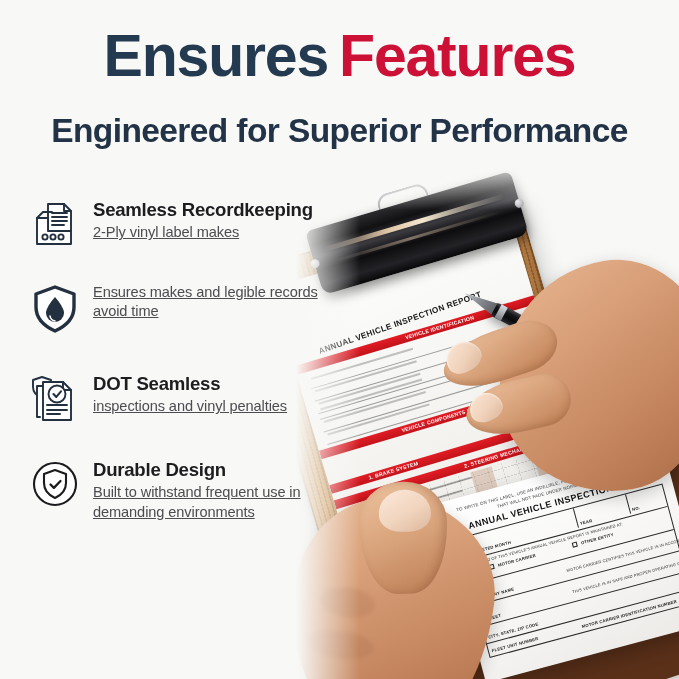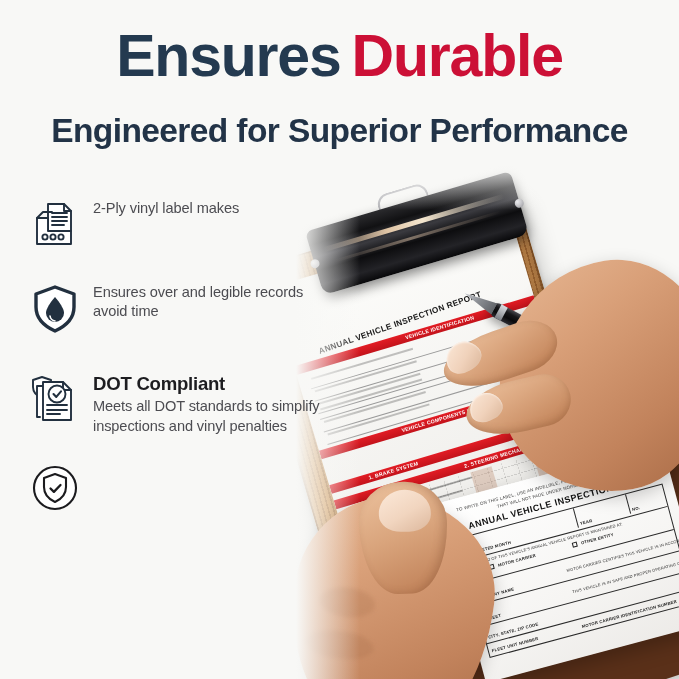--- a/index.html
+++ b/index.html
@@ -90,21 +90,21 @@
     line-height: 1.15;
     margin-bottom: 3px;
     white-space: nowrap;
   }
   .feature-desc {
     font-size: 14.6px;
     color: #4c4c51;
     line-height: 1.32;
     letter-spacing: -0.1px;
   }
-  .feature-desc .l { display: block; white-space: nowrap; }
+  .feature-desc .l { display: block; white-space: nowrap; text-decoration: underline; }
 
   
   .feature.f1 { margin-bottom: 22px; }
   .feature.f2 { margin-bottom: 28px; }
   .feature.f3 { margin-bottom: 24px; }
 
   
   .photo {
     position: absolute;
     left: 282px;
@@ -661,21 +661,21 @@
         <div class="knuckle" style="left:16px;top:140px;width:70px;height:28px"></div>
       </div>
 
       <div class="photo-fade-l"></div>
       <div class="photo-fade-t"></div>
     </div>
   </div>
 
   <div class="headline-wrap">
     <div class="headline">
-      <span class="hl-a">Ensures</span><span class="hl-space"></span><span class="hl-b">Durable</span>
+      <span class="hl-a">Ensures</span><span class="hl-space"></span><span class="hl-b">Features</span>
     </div>
   </div>
 
   <div class="subhead">Engineered for Superior Performance</div>
 
   <div class="features">
 
     <div class="feature f1">
       <div class="feature-icon">
         <svg width="52" height="52" viewBox="0 0 52 52" fill="none" stroke="#22303f" stroke-width="1.9" stroke-linejoin="round" stroke-linecap="round">
@@ -683,69 +683,74 @@
           <path d="M35 6 v7 h7"></path>
           <path d="M23 15 h15 M23 19 h15 M23 23 h15 M23 27 h12"></path>
           <path d="M8 20 h11 v13 h23 v13 H8 Z" fill="#ffffff"></path>
           <path d="M8 20 l6 -6 h9" fill="none"></path>
           <circle cx="16" cy="39" r="2.6"></circle>
           <circle cx="24" cy="39" r="2.6"></circle>
           <circle cx="32" cy="39" r="2.6"></circle>
         </svg>
       </div>
       <div class="feature-text">
+        <div class="feature-title">Seamless Recordkeeping</div>
         <div class="feature-desc">
           <span class="l">2-Ply vinyl label makes</span>
         </div>
       </div>
     </div>
 
     <div class="feature f2">
       <div class="feature-icon">
         <svg width="52" height="52" viewBox="0 0 52 52" fill="none">
           <path d="M26 5 L45 12 v13 c0 12 -8 19 -19 24 C15 44 7 37 7 25 V12 Z" fill="#ffffff" stroke="#22303f" stroke-width="3.4" stroke-linejoin="round"></path>
           <path d="M26 15 c0 0 9 10 9 16 a9 9 0 0 1 -18 0 c0 -6 9 -16 9 -16 Z" fill="#22303f"></path>
           <path d="M21 34 a6 6 0 0 0 5 5" stroke="#ffffff" stroke-width="1.6" stroke-linecap="round" fill="none"></path>
         </svg>
       </div>
       <div class="feature-text">
         <div class="feature-desc">
-          <span class="l">Ensures over and legible records</span>
+          <span class="l">Ensures makes and legible records</span>
           <span class="l">avoid time</span>
         </div>
       </div>
     </div>
 
     <div class="feature f3">
       <div class="feature-icon">
         <svg width="54" height="54" viewBox="0 0 54 54" fill="none" stroke="#22303f" stroke-width="1.9" stroke-linejoin="round" stroke-linecap="round">
           <path d="M5 8 L14 5 l9 3 v7 c0 6 -4 9 -9 11 C9 24 5 21 5 15 Z" fill="#ffffff"></path>
           <path d="M12 45 H9 V14 h16 l8 8" fill="#ffffff"></path>
           <path d="M15 10 h20 l8 8 v30 H15 Z" fill="#ffffff"></path>
           <path d="M35 10 v8 h8"></path>
           <circle cx="29" cy="22" r="8.5" fill="#ffffff"></circle>
           <path d="M25.5 22 l2.8 2.9 L33 19.4" stroke-width="2.1"></path>
           <path d="M19 33 h20 M19 38 h20 M19 42 h13"></path>
         </svg>
       </div>
       <div class="feature-text">
-        <div class="feature-title">DOT Compliant</div>
+        <div class="feature-title">DOT Seamless</div>
         <div class="feature-desc">
-          <span class="l">Meets all DOT standards to simplify</span>
           <span class="l">inspections and vinyl penalties</span>
         </div>
       </div>
     </div>
 
     <div class="feature f4">
       <div class="feature-icon">
         <svg width="52" height="52" viewBox="0 0 52 52" fill="none" stroke="#1b1b1e" stroke-width="2.1" stroke-linejoin="round" stroke-linecap="round">
           <circle cx="26" cy="26" r="21" fill="#ffffff"></circle>
           <path d="M26 12 L37 16 v9 c0 8 -5.5 12.5 -11 15 c-5.5 -2.5 -11 -7 -11 -15 v-9 Z" fill="#ffffff"></path>
           <path d="M21.5 26.5 l3.4 3.4 L31.5 23" stroke-width="2.3"></path>
         </svg>
       </div>
       <div class="feature-text">
+        <div class="feature-title">Durable Design</div>
+        <div class="feature-desc">
+          <span class="l">Built to withstand frequent use in</span>
+          <span class="l">demanding environments</span>
+        </div>
       </div>
     </div>
 
   </div>
 </div>
 
 </body></html>

